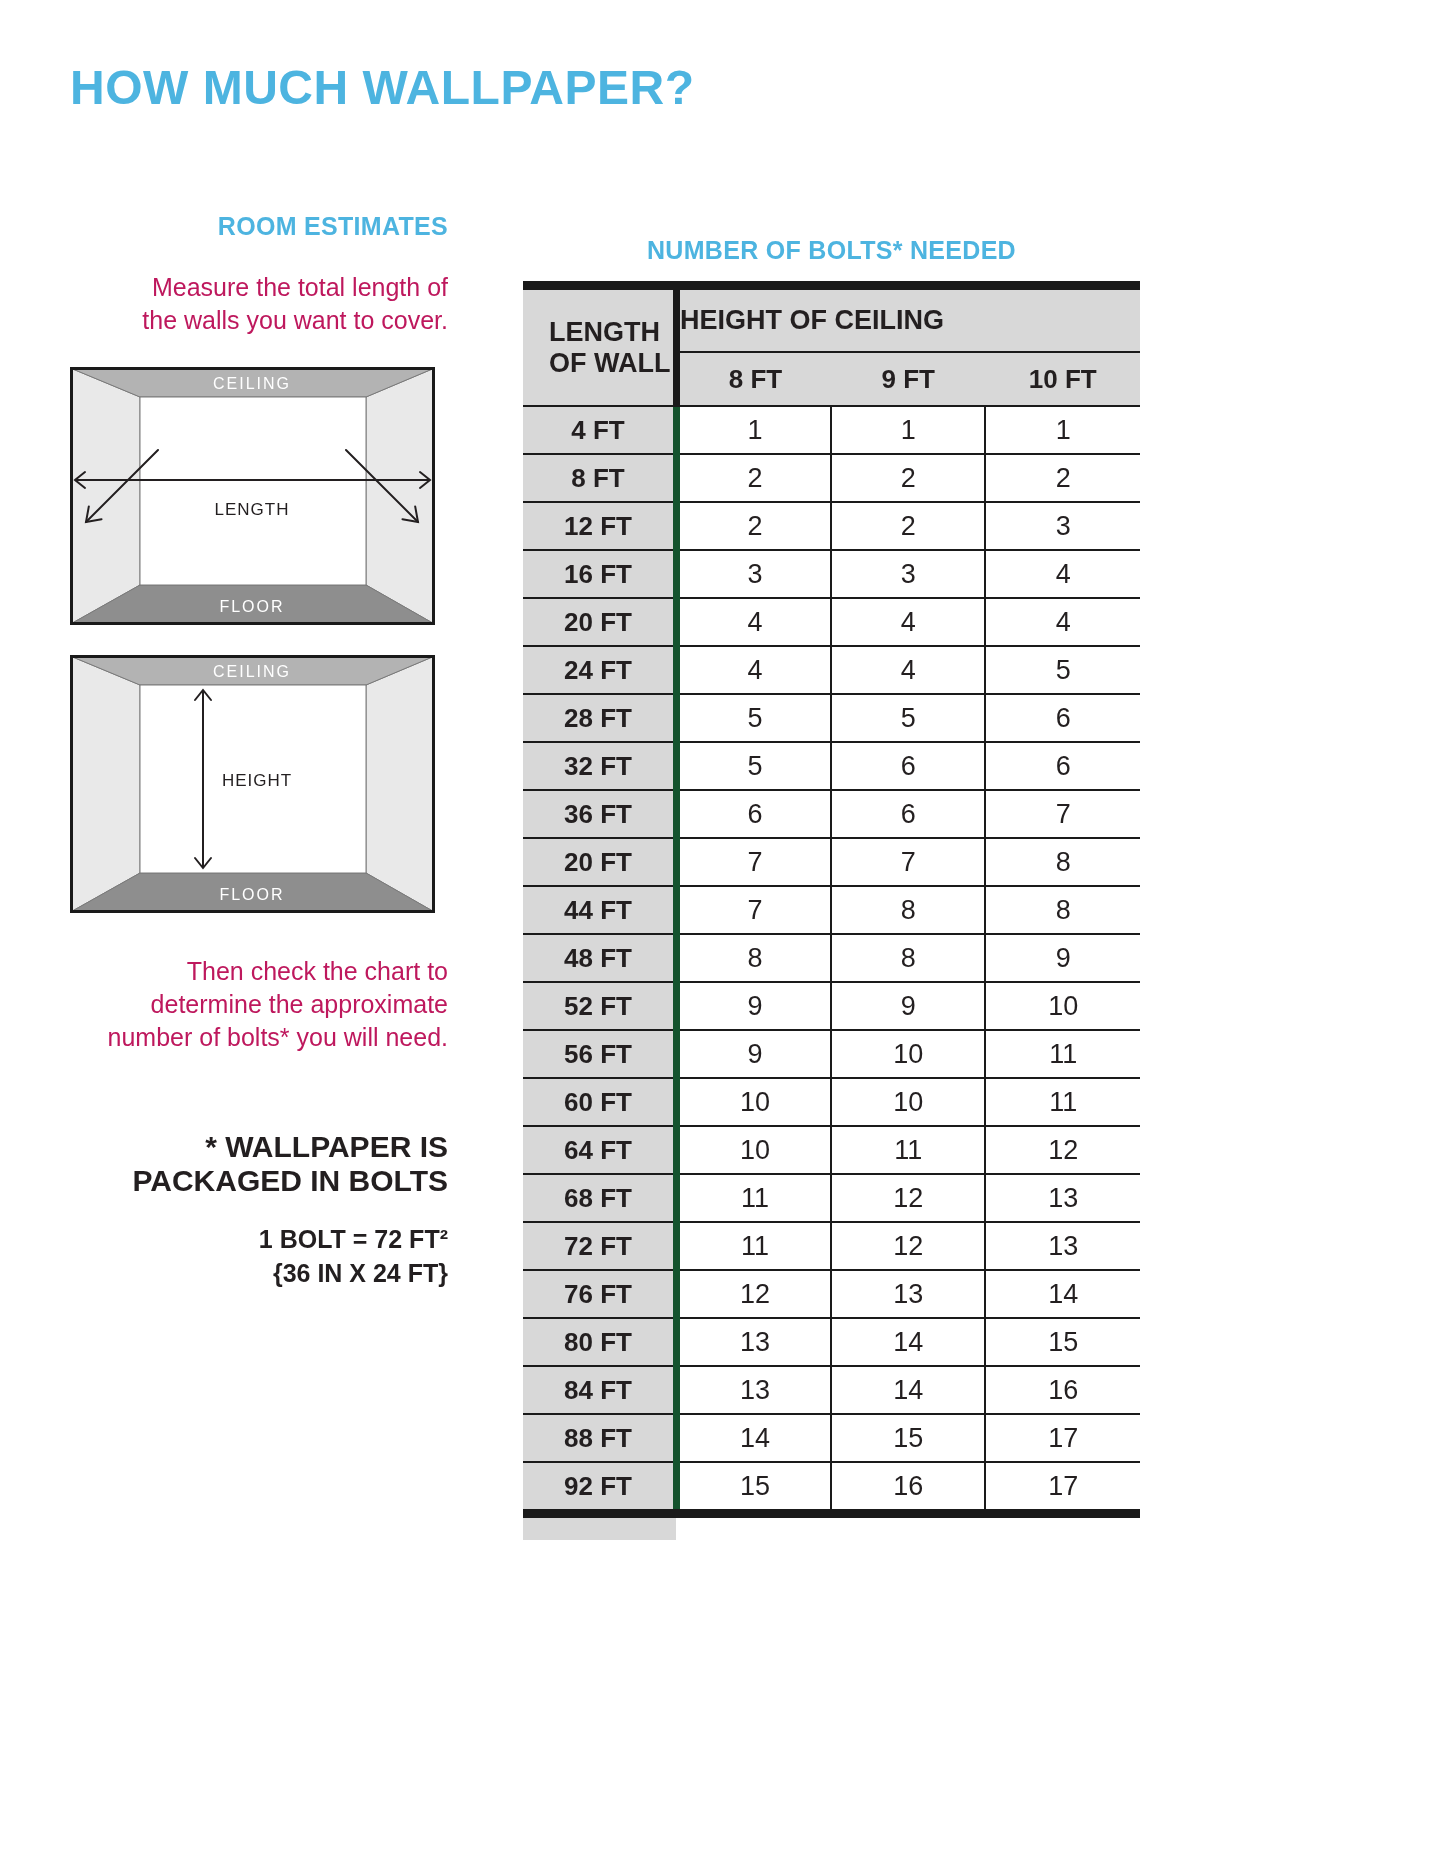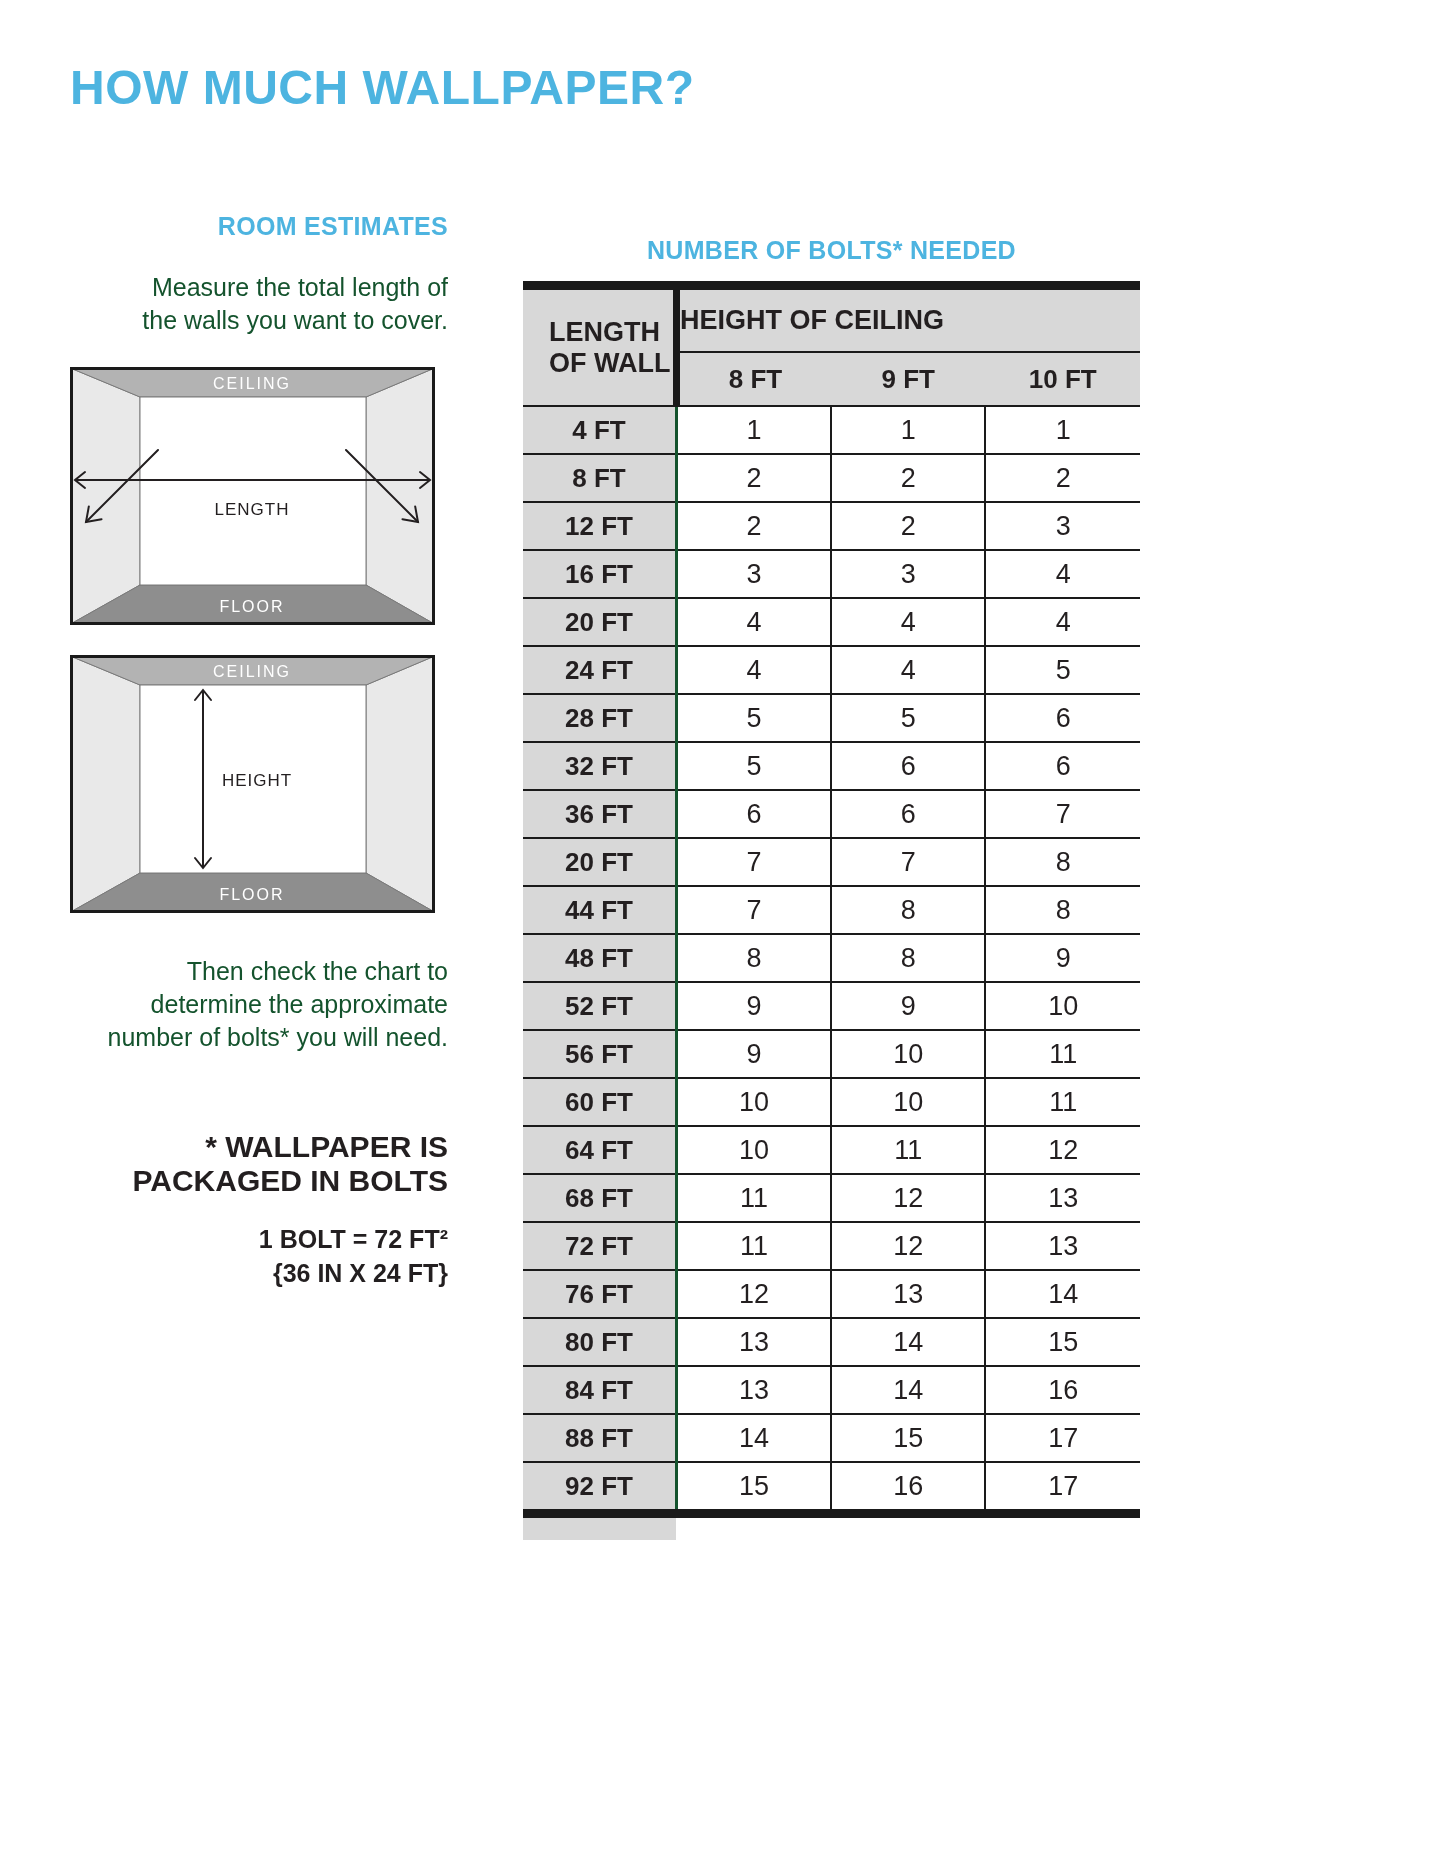--- a/index.html
+++ b/index.html
@@ -7,21 +7,21 @@
     position:relative;width:1144px;height:1870px;background:#ffffff;
     font-family:"Liberation Sans","DejaVu Sans",sans-serif;color:#231f20;overflow:hidden;
   }
   h1.title{
     position:absolute;left:70px;top:60px;margin:0;
     font-size:48px;font-weight:bold;color:#4db4e0;letter-spacing:0.5px;
   }
   h2.sec{margin:0;font-size:25px;font-weight:bold;color:#4db4e0;letter-spacing:0.3px;}
   
   .left-col{position:absolute;left:70px;top:212px;width:378px;text-align:right;}
-  .body-text{margin:30px 0 0 0;font-size:25px;line-height:33px;white-space:pre-line;color:#14532d;}
+  .body-text{margin:30px 0 0 0;font-size:25px;line-height:33px;white-space:pre-line;color:#be185d;}
   .mt40{margin-top:41px;}
   .mt42{margin-top:42px;}
   .diagram{display:block;margin-top:30px;overflow:visible;}
   .note{margin-top:76px;font-weight:bold;font-size:30px;line-height:34px;}
   .note .indent{padding-left:20px;}
   .boltinfo{margin-top:24px;font-weight:bold;font-size:25px;line-height:34px;}
   
   .room-outer{fill:none;stroke:#1a1a1a;stroke-width:3;}
   .ceil{fill:#b3b3b3;stroke:#7a7a7a;stroke-width:1;}
   .floorband{fill:#8e8e8e;stroke:#7a7a7a;stroke-width:1;}
@@ -45,21 +45,21 @@
     background:#d8d8d8;border-right:7px solid #1a1a1a;text-align:left;
     padding-left:26px;font-size:27px;font-weight:bold;white-space:pre-line;
     line-height:31px;vertical-align:middle;
   }
   th.group{
     background:#d8d8d8;border-bottom:2px solid #1a1a1a;height:61px;
     font-size:27px;font-weight:bold;text-align:left;
   }
   tr.sub th{background:#d8d8d8;height:52px;font-weight:bold;text-align:center;font-size:26px;}
   tbody td{height:46px;border-top:2px solid #1a1a1a;text-align:center;}
-  tbody td.rowlabel{background:#d8d8d8;font-weight:bold;border-right:3px solid #14532d;font-size:26px;}
+  tbody td.rowlabel{background:#d8d8d8;font-weight:bold;border-right:7px solid #14532d;font-size:26px;}
   tbody td.val{font-weight:normal;font-size:27px;}
   tbody td.val + td.val{border-left:2px solid #1a1a1a;}
   .gray-tab{width:153px;height:22px;background:#d8d8d8;}
 </style>
 </head>
 <body>
 
 <div class="page">
 
   <h1 class="title">HOW MUCH WALLPAPER?</h1>

